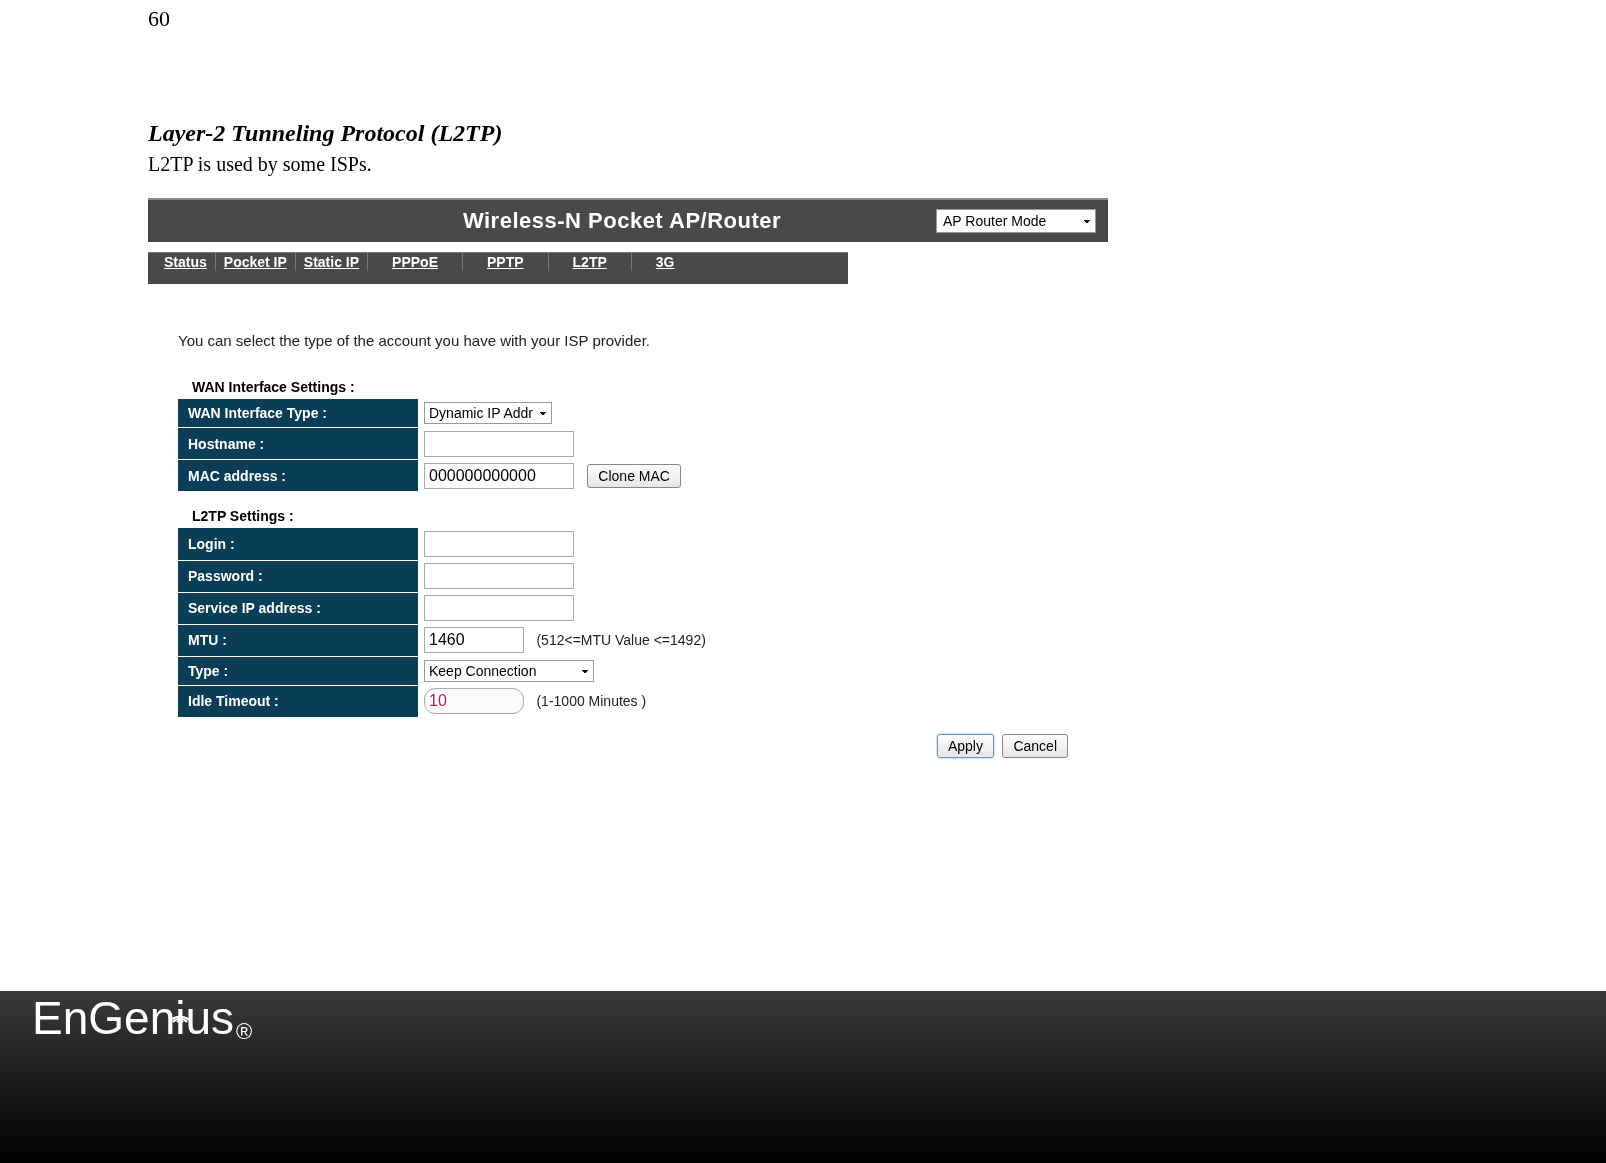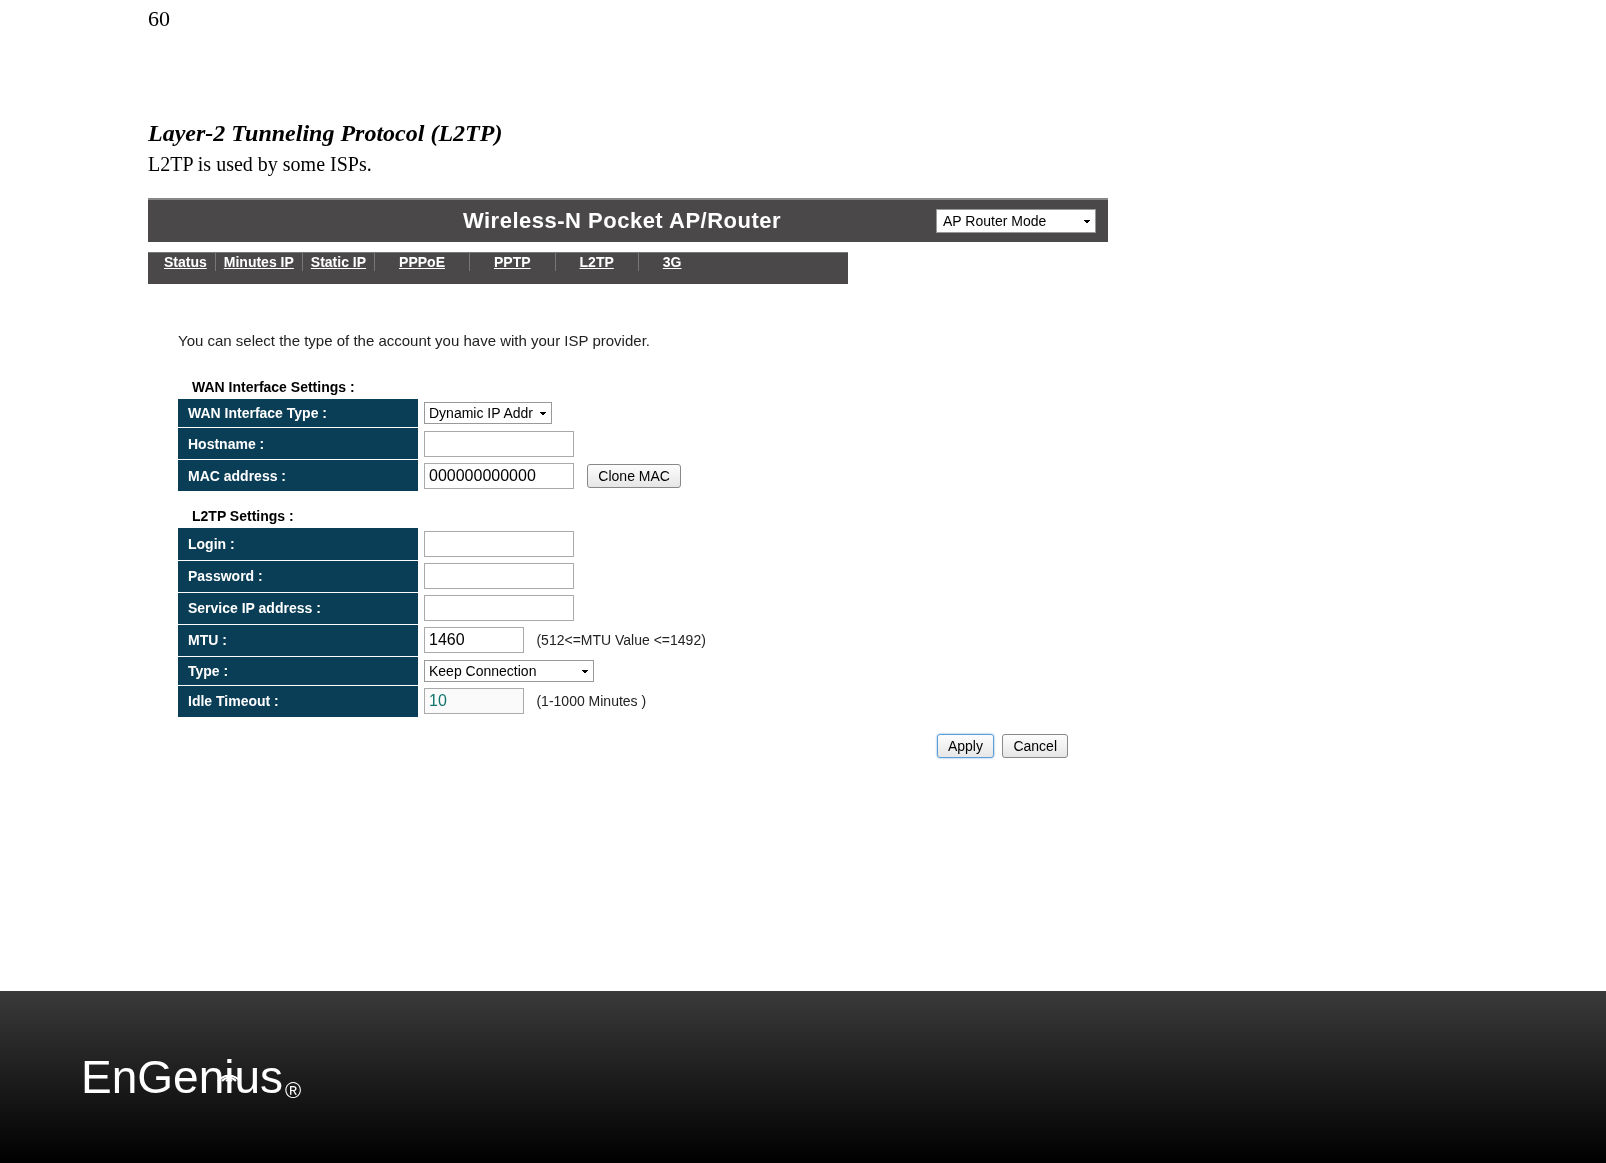--- a/index.html
+++ b/index.html
@@ -170,22 +170,22 @@
   .action-row .btn { margin-left: 4px; }
 
   .footer {
     position: absolute;
     bottom: 0;
     left: 0;
     right: 0;
     height: 172px;
     background: linear-gradient(#3a3a3a,#000);
     display: flex;
-    align-items: center;
-    padding-left: 81px;
+    align-items: flex-start;
+    padding-left: 32px;
   }
   .logo {
     color: #fff;
     font-size: 46px;
     font-weight: 500;
     display: flex;
     align-items: flex-end;
     position: relative;
   }
   .logo .i-dot {
@@ -216,21 +216,21 @@
   <div class="router-frame">
     <div class="header-bar">
       <div class="header-title">Wireless-N Pocket AP/Router</div>
       <select class="mode-select">
         <option>AP Router Mode</option>
       </select>
     </div>
 
     <div class="nav-tabs">
       <a href="#" class="slim">Status</a>
-      <a href="#" class="slim">Minutes IP</a>
+      <a href="#" class="slim">Pocket IP</a>
       <a href="#" class="slim">Static IP</a>
       <a href="#" class="wide">PPPoE</a>
       <a href="#" class="wide">PPTP</a>
       <a href="#" class="wide">L2TP</a>
       <a href="#" class="wide">3G</a>
     </div>
 
     <div class="panel-body">
       <div class="intro-text">You can select the type of the account you have with your ISP provider.</div>
 
@@ -288,21 +288,21 @@
           <td class="label-cell">Type :</td>
           <td class="field-cell">
             <select class="conn-type">
               <option>Keep Connection</option>
             </select>
           </td>
         </tr>
         <tr>
           <td class="label-cell">Idle Timeout :</td>
           <td class="field-cell">
-            <input type="text" class="short" disabled="" style="color: #0f766e;" value="10">
+            <input type="text" class="short" disabled="" style="color: #be185d; border-radius: 11px;" value="10">
             <span class="hint">(1-1000 Minutes )</span>
           </td>
         </tr>
       </tbody>
         </table>
 
       <div class="action-row">
         <button class="btn focus">Apply</button>
         <button class="btn">Cancel</button>
       </div>

